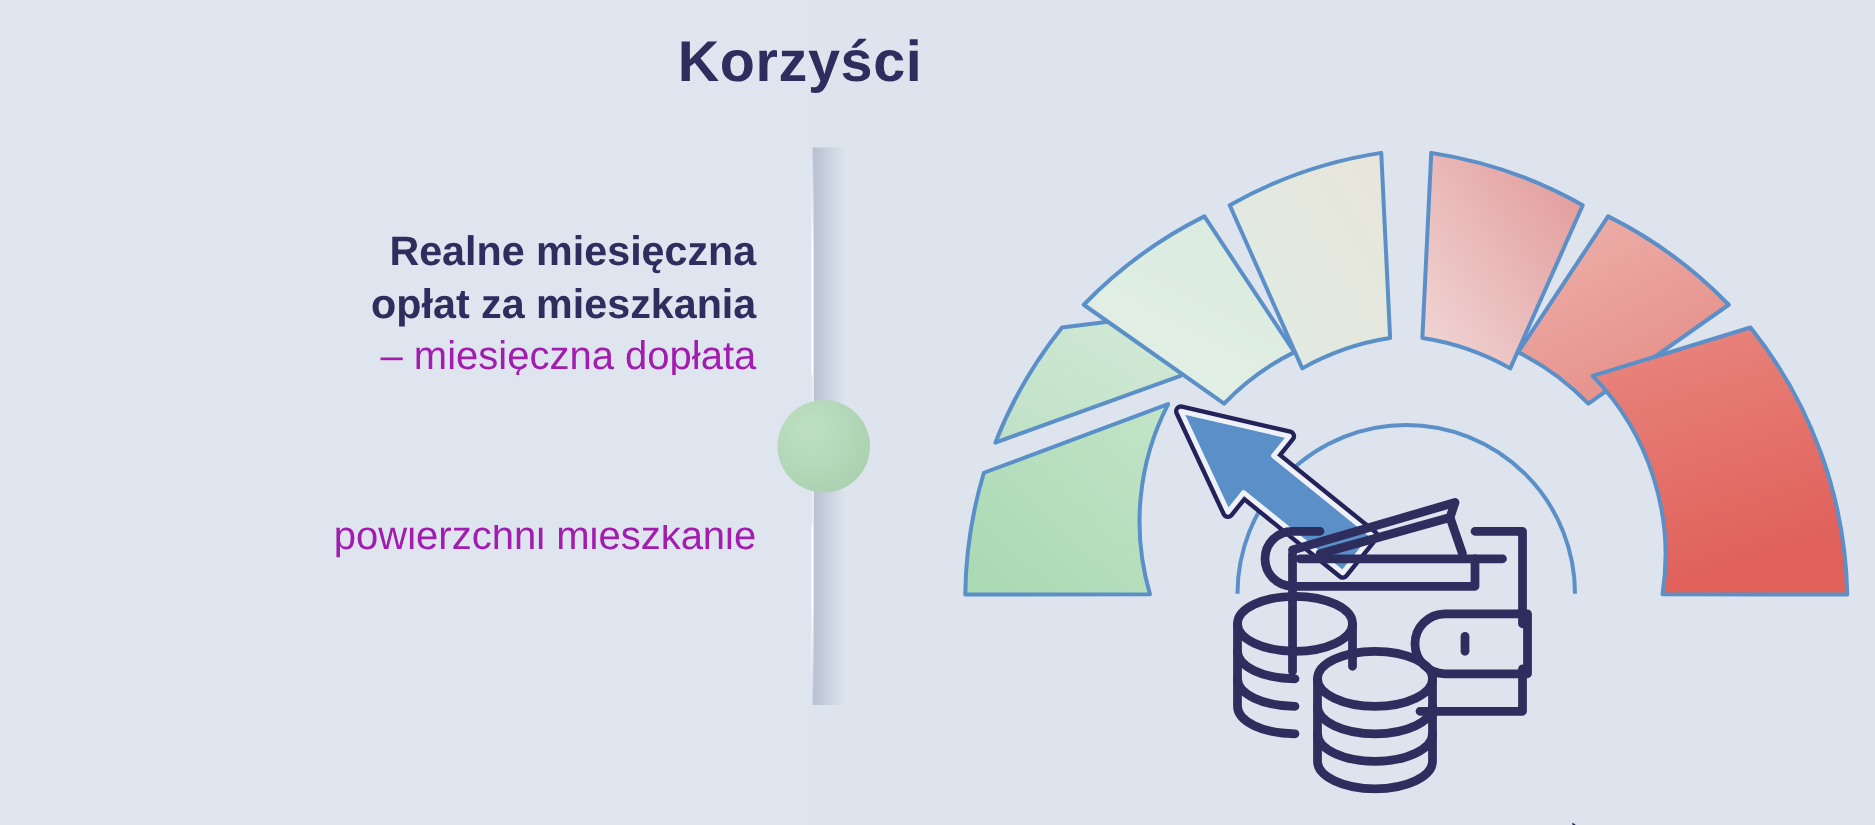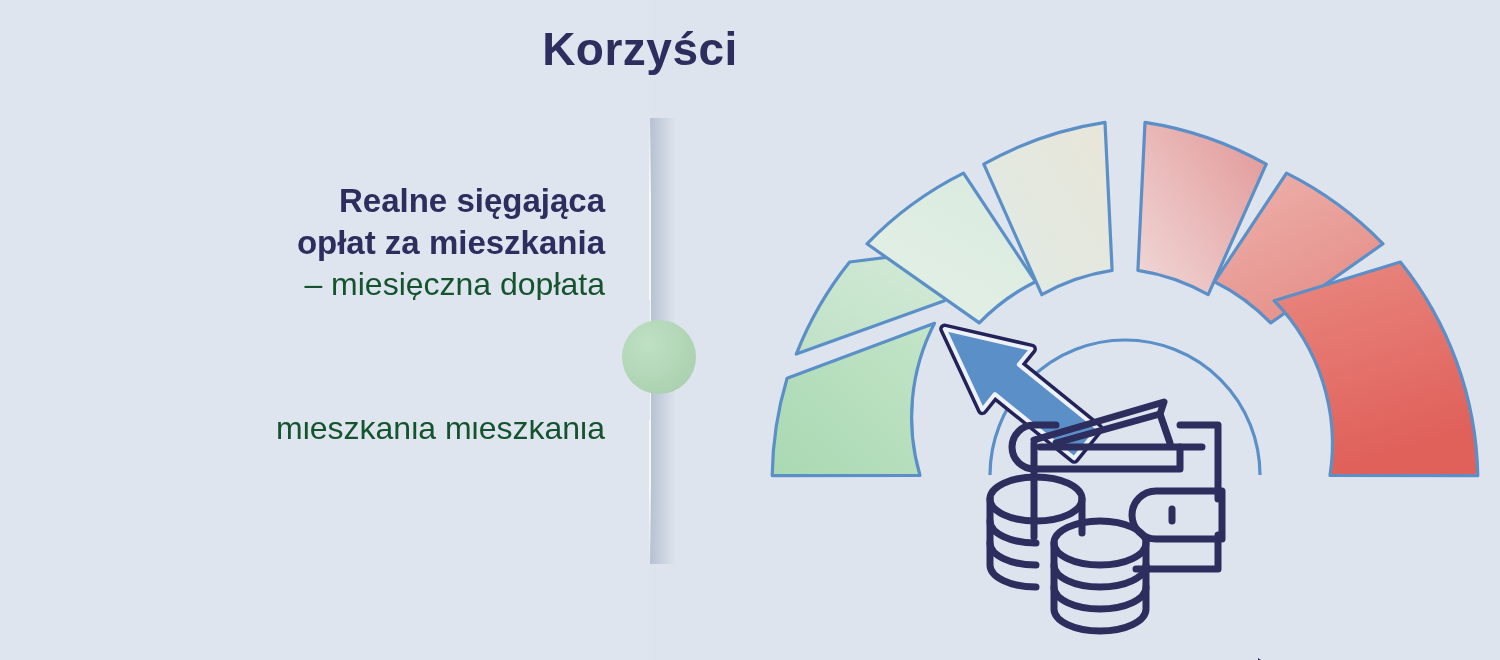--- a/index.html
+++ b/index.html
@@ -36,21 +36,21 @@
   }
 
   
   .text-block{
     position:absolute;right:895px;top:180px;width:430px;
     text-align:right;color:#3a3a66;
     line-height:1.27;
   }
   .tb-line{display:block;}
   .tb-bold{font-size:33px;font-weight:bold;color:#2d2d5e;}
-  .tb-reg{font-size:32px;font-weight:normal;color:#14532d;}
+  .tb-reg{font-size:32px;font-weight:normal;color:#a21caf;}
   .tb-amount-line{display:block;margin-top:2px;white-space:nowrap;}
   .tb-amount{font-size:48px;font-weight:bold;color:#2d2d5e;letter-spacing:-.5px;}
   .tb-unit{font-size:33px;font-weight:bold;color:#2d2d5e;}
   .tb-unit sup{font-size:.62em;vertical-align:super;}
 
   
   .play-badge{
     position:absolute;left:622px;top:320px;width:74px;height:74px;
     border-radius:50%;
     background:radial-gradient(circle at 35% 32%, #bfe0c3, #a5cdab);
@@ -75,28 +75,28 @@
 
 <div id="stage">
 
   <div class="left-panel"></div>
   <div class="panel-edge"></div>
   <div class="panel-edge-line"></div>
 
   <div class="title">Korzyści</div>
 
   <div class="text-block">
-    <span class="tb-line tb-bold">Realne sięgająca</span>
+    <span class="tb-line tb-bold">Realne miesięczna</span>
     <span class="tb-line tb-bold">opłat za mieszkania</span>
     <span class="tb-line tb-reg">– miesięczna dopłata</span>
     <span class="tb-line tb-reg">do najmu sięgająca</span>
     <span class="tb-amount-line">
       <span class="tb-amount">12,34</span><span class="tb-unit"><span>zł za m</span><sup>2</sup></span>
     </span>
-    <span class="tb-line tb-reg">mieszkania mieszkania</span>
+    <span class="tb-line tb-reg">powierzchni mieszkanie</span>
   </div>
 
   <div class="badge-clip"></div>
   <div class="play-badge">
     <div class="play-tri"></div>
   </div>
 
   <svg class="gauge" viewBox="0 0 740 540">
     <defs>
       <linearGradient id="g0" x1="0" y1="1" x2="1" y2="0">

